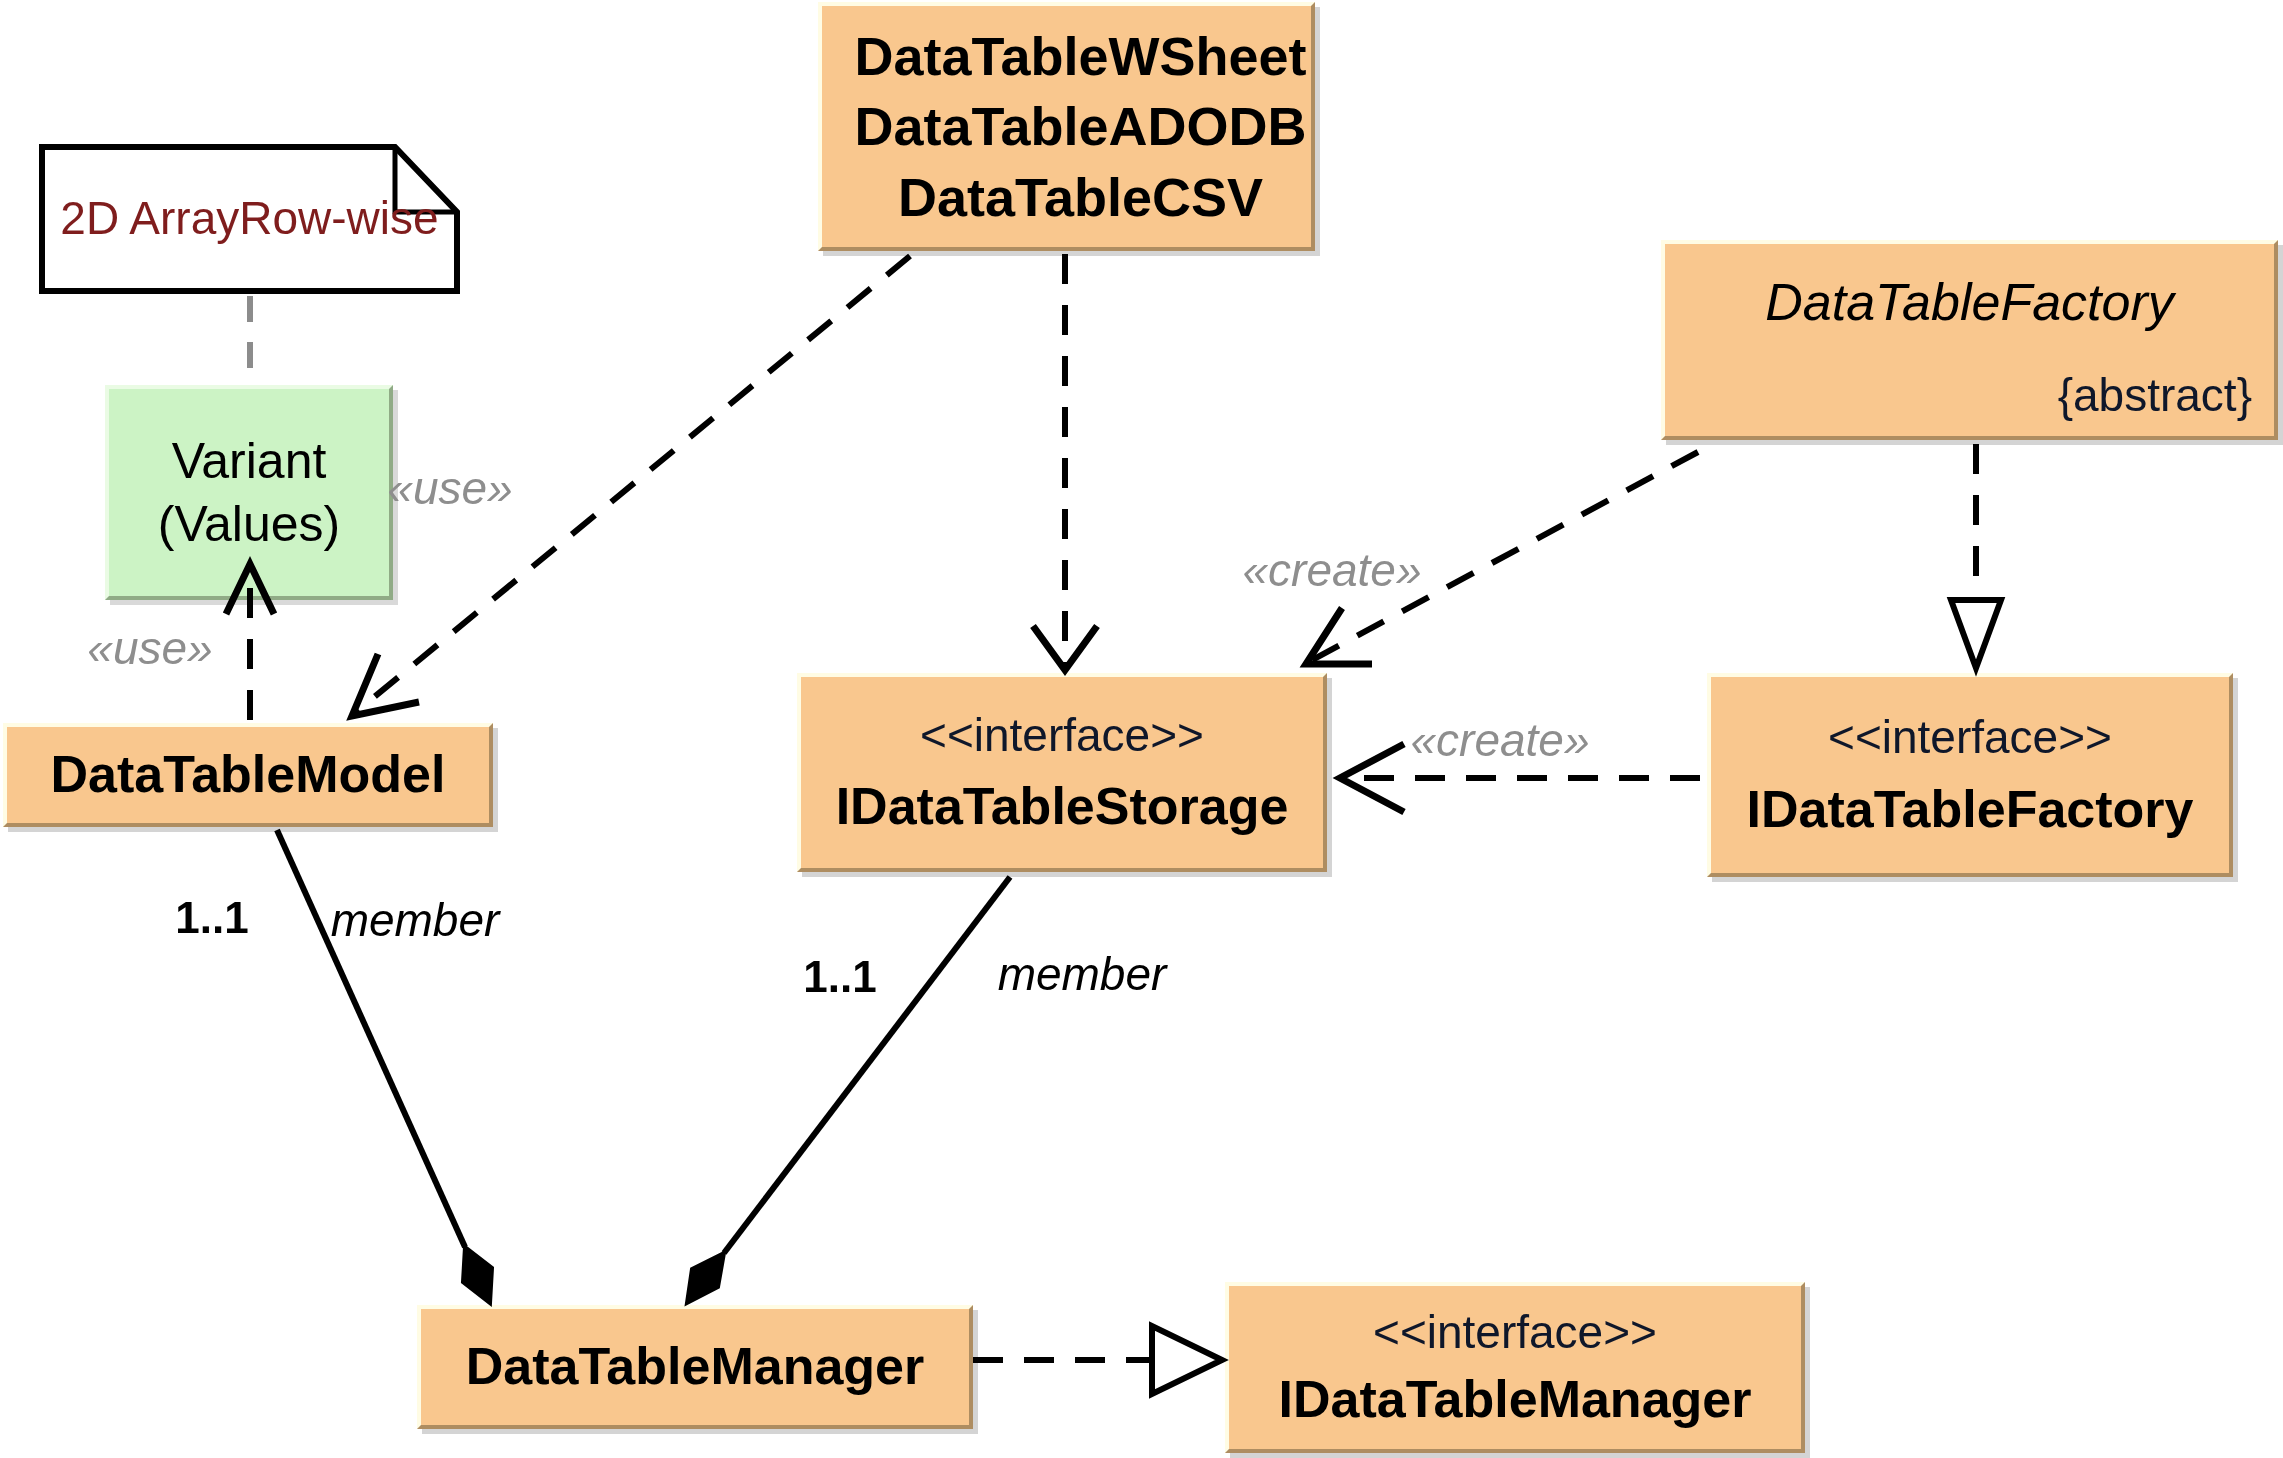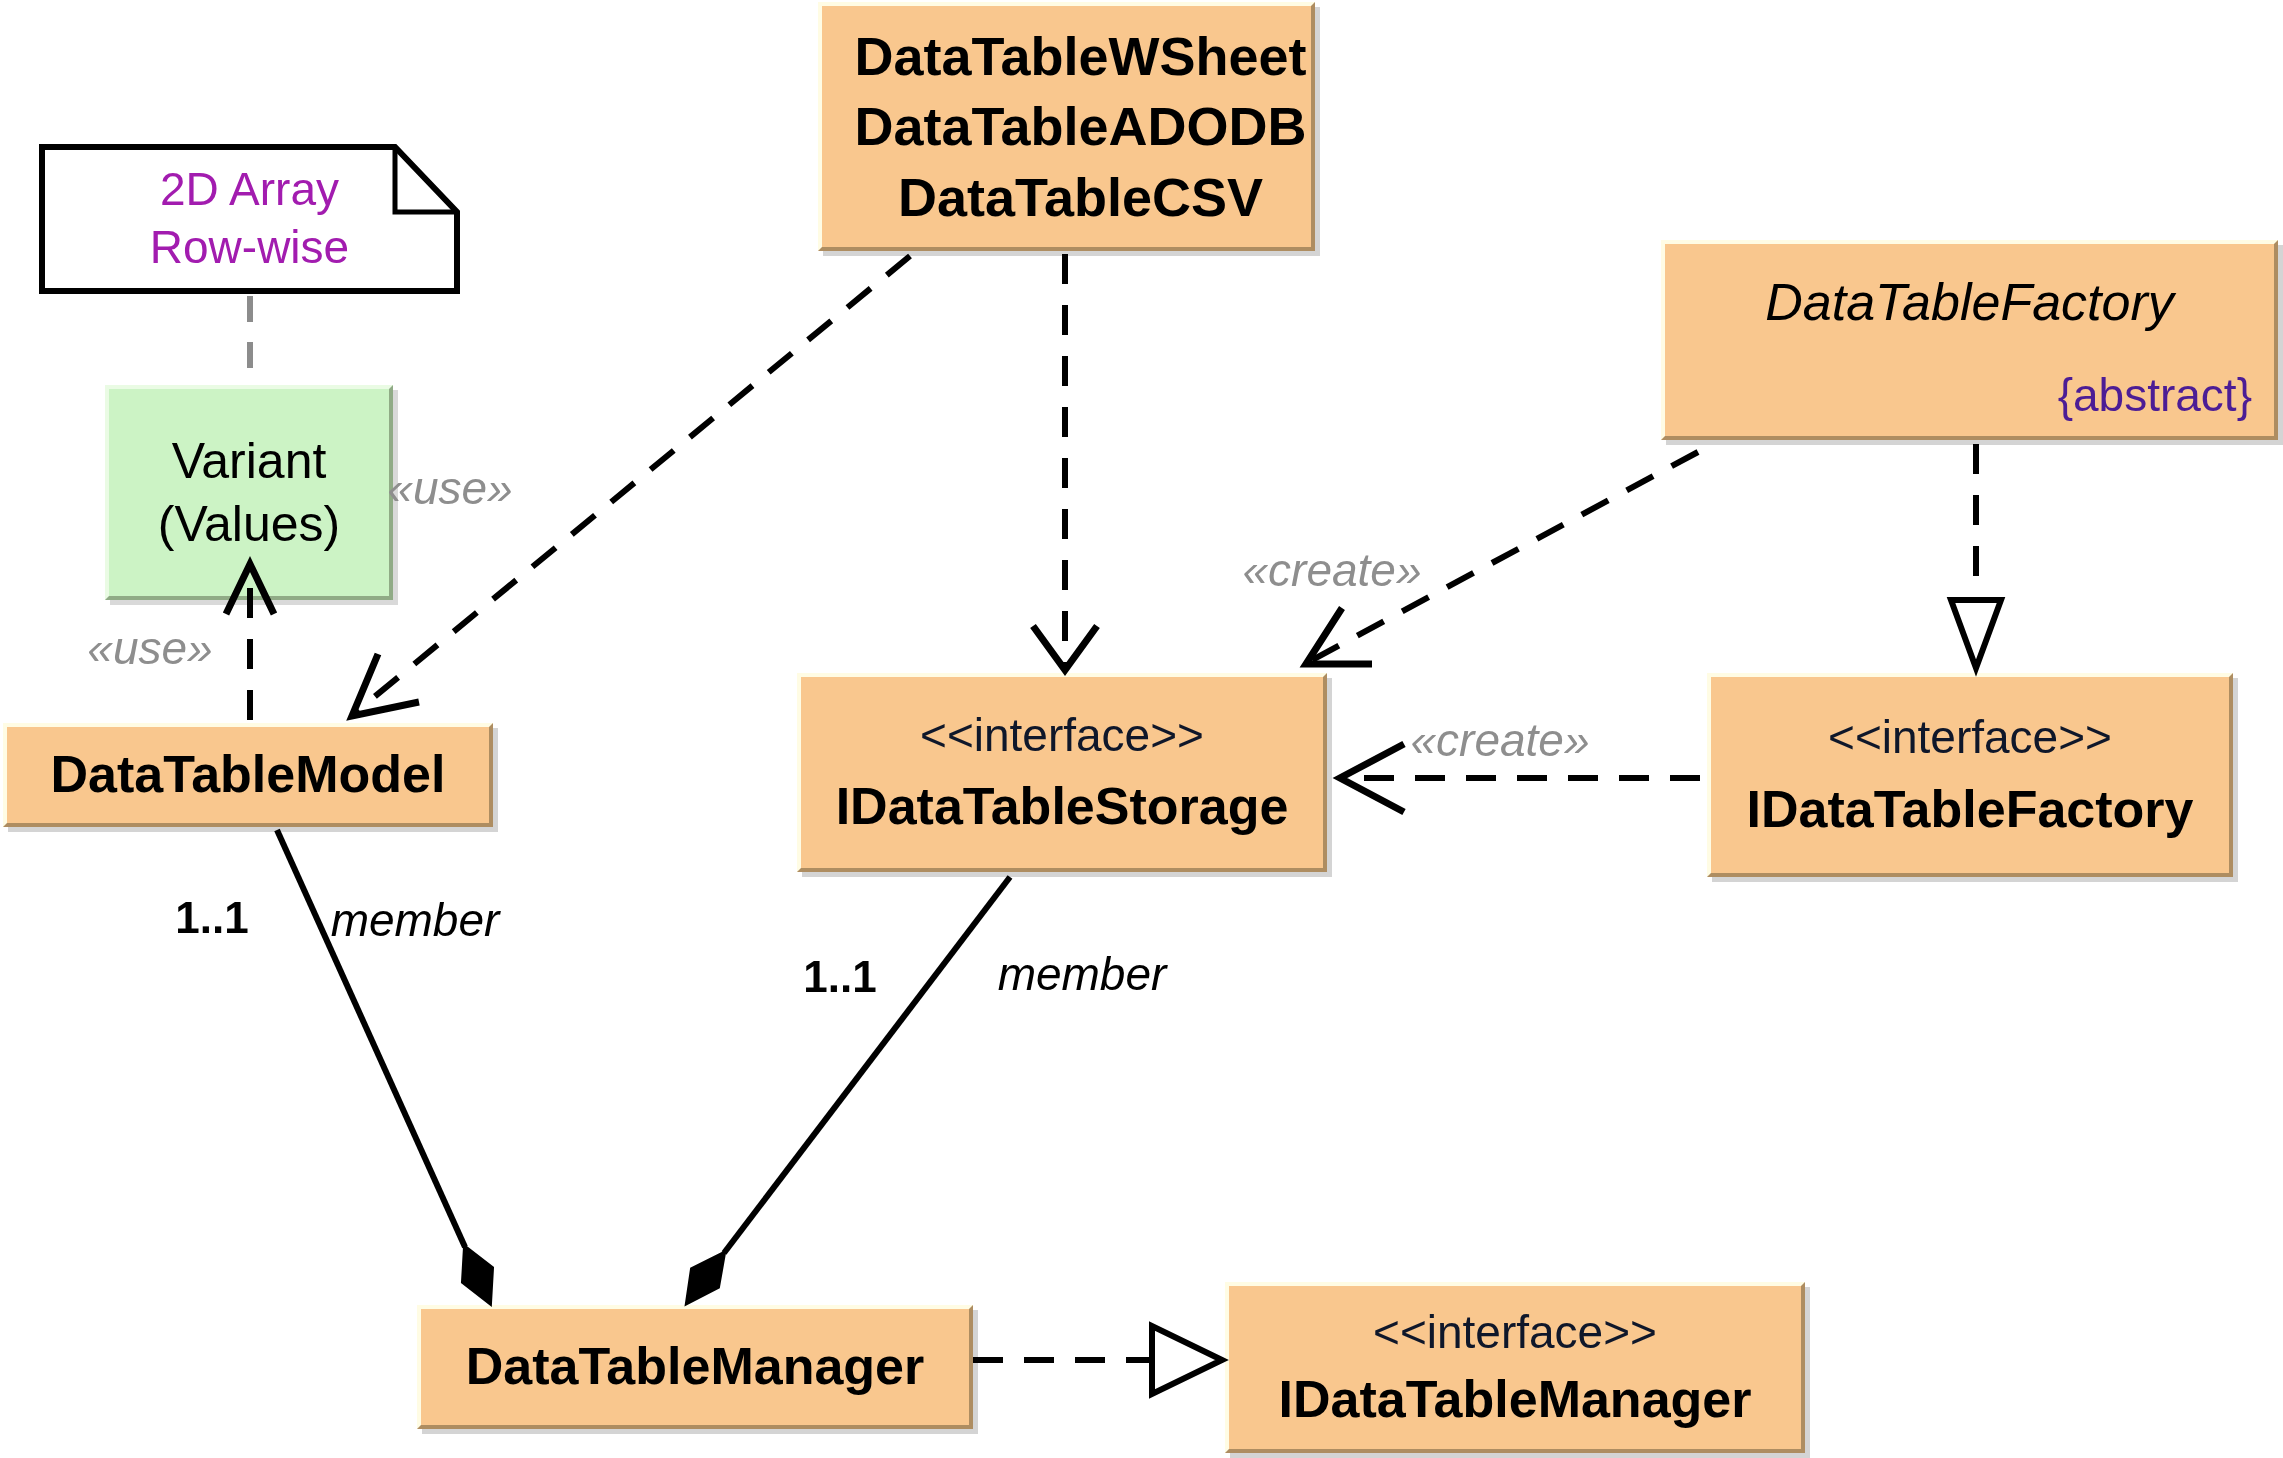--- a/index.html
+++ b/index.html
@@ -22,26 +22,26 @@
     border:4px solid;
     border-color:#eafbe4 #90ab86 #90ab86 #eafbe4;
     box-shadow:5px 5px 0 rgba(160,160,160,0.4);
   }
   .title{font-weight:700;font-size:52px;color:#000;line-height:1.1;white-space:nowrap;}
   .stereo{font-weight:400;font-size:46px;color:#0f172a;line-height:1.1;white-space:nowrap;}
   .plain{font-weight:400;font-size:50px;color:#000;line-height:1.26;text-align:center;}
   .impl-lines{align-items:center;padding-left:28px;justify-content:center;}
   .impl-lines .title{font-size:54px;line-height:1.3;}
   .factory-title{font-style:italic;font-weight:400;font-size:52px;color:#000;white-space:nowrap;}
-  .constraint{position:absolute;right:22px;bottom:14px;font-size:46px;color:#4c1d95;white-space:nowrap;}
+  .constraint{position:absolute;right:22px;bottom:14px;font-size:46px;color:#0f172a;white-space:nowrap;}
   .gap18{gap:18px;}
   .note-text{
     position:absolute;left:42px;top:147px;width:415px;height:144px;z-index:6;
-    display:flex;flex-direction:column;align-items:center;justify-content:center;
-    font-size:46px;line-height:1.26;color:#a21caf;text-align:center;
+    display:flex;align-items:center;justify-content:center;
+    font-size:46px;line-height:1.26;color:#7f1d1d;text-align:center;
   }
   .lbl{position:absolute;z-index:6;transform:translate(-50%,-50%);white-space:nowrap;}
   .guillemet{font-style:italic;font-size:46px;color:#8e8e8e;}
   .mult{font-weight:700;font-size:44px;color:#000;}
   .role{font-style:italic;font-size:46px;color:#000;}
 </style>
 </head>
 <body>
 
 <div id="canvas">

